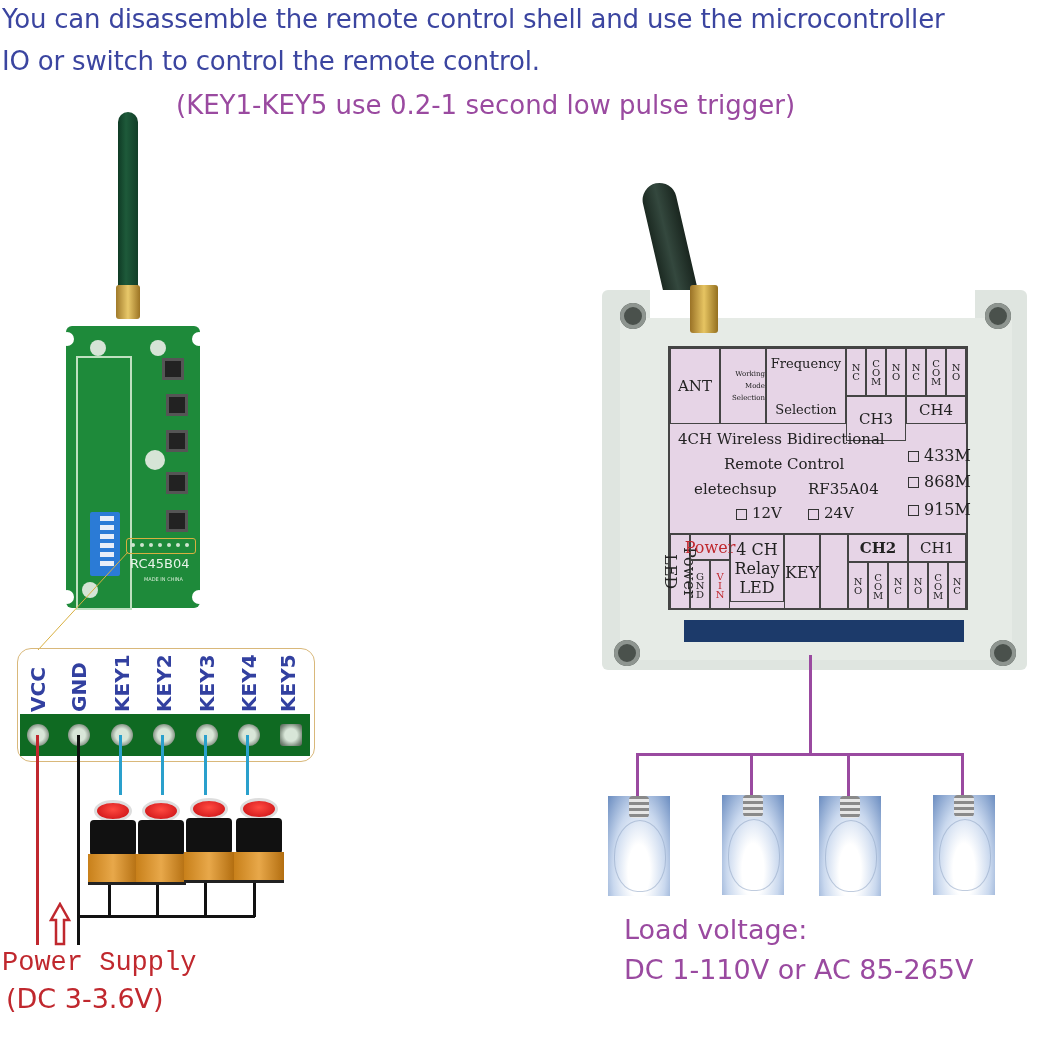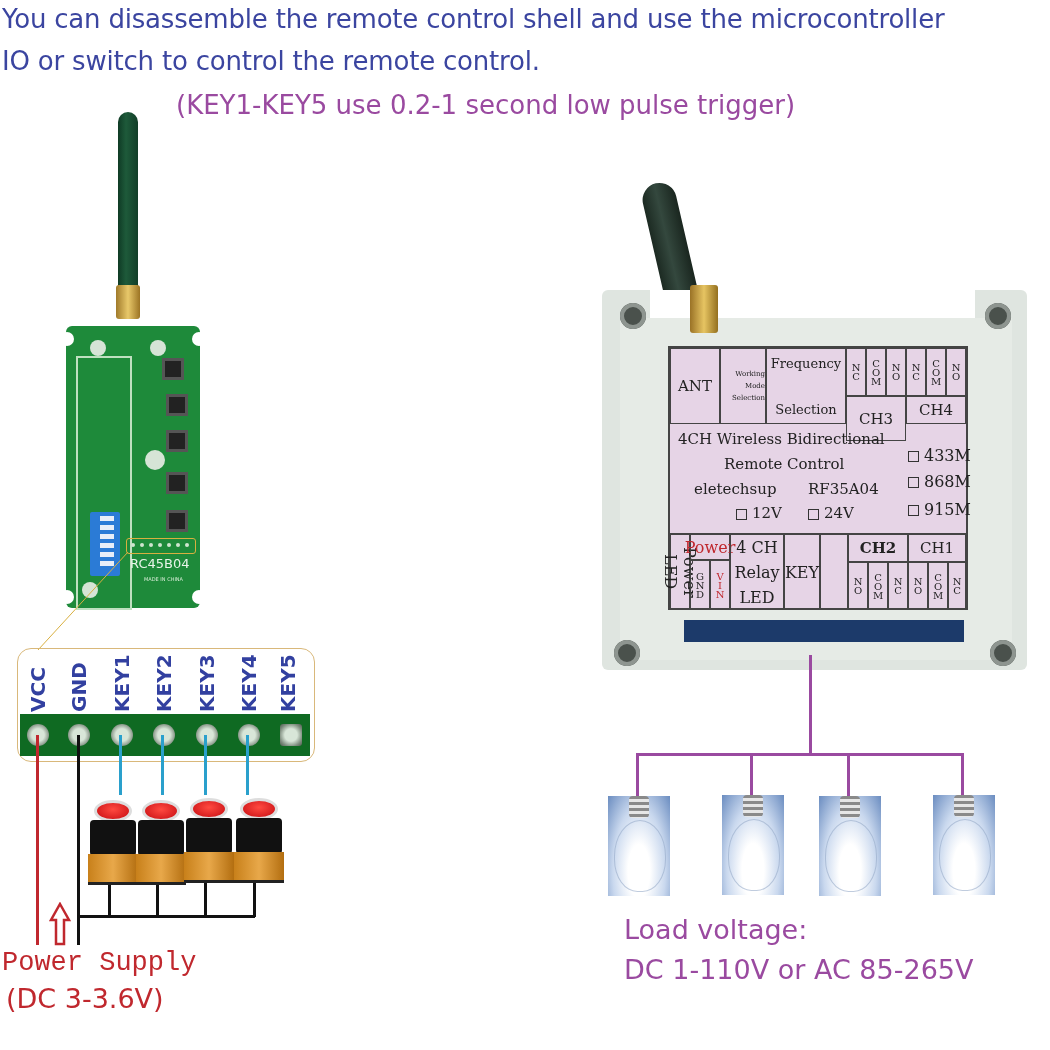--- a/index.html
+++ b/index.html
@@ -248,21 +248,21 @@
     <div class="cell vstack" style="left:20px;top:212px;width:20px;height:50px;">
         <span>G</span>
         <span>N</span>
         <span>D</span>
       </div>
     <div class="cell vstack red" style="left:40px;top:212px;width:20px;height:50px;">
         <span>V</span>
         <span>I</span>
         <span>N</span>
       </div>
-    <div class="cell sm" style="left:60px;top:186px;width:54px;height:76px;flex-direction:column;gap:6px;">
+    <div class="cell sm" style="left:60px;top:186px;width:54px;height:68px;flex-direction:column;gap:0;">
       <span>4 CH</span>
       <span>Relay</span>
       <span>LED</span>
     </div>
     <div class="cell sm" style="left:114px;top:186px;width:36px;height:76px;">KEY</div>
     <div class="cell" style="left:150px;top:186px;width:28px;height:76px;"></div>
     <div class="cell lg" style="left:178px;top:186px;width:60px;height:28px;font-weight:bold;">CH2</div>
     <div class="cell lg" style="left:238px;top:186px;width:58px;height:28px;">CH1</div>
     <div class="cell vstack" style="left:178px;top:214px;width:20px;height:48px;">
         <span>N</span>

